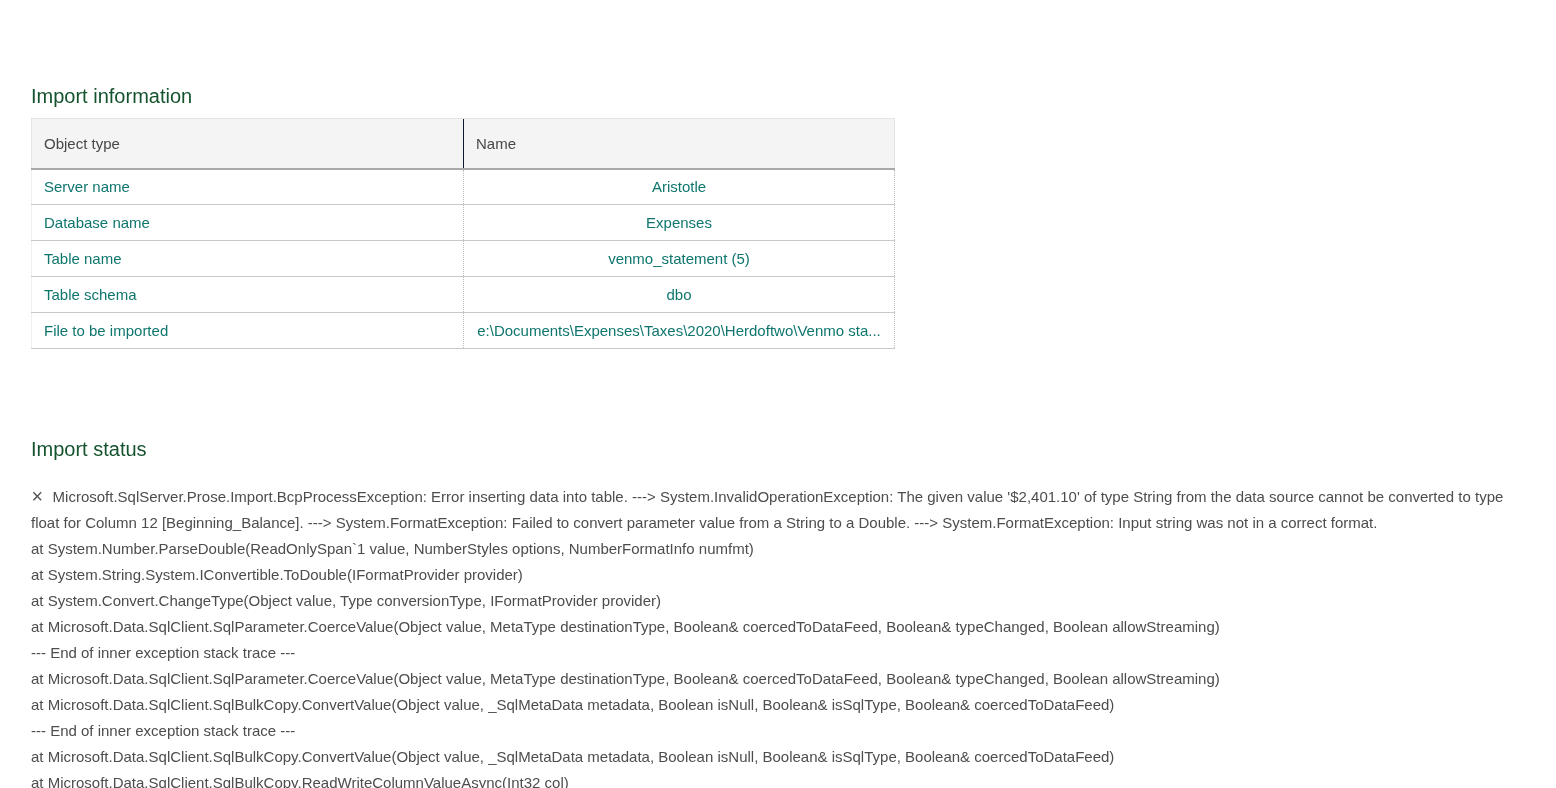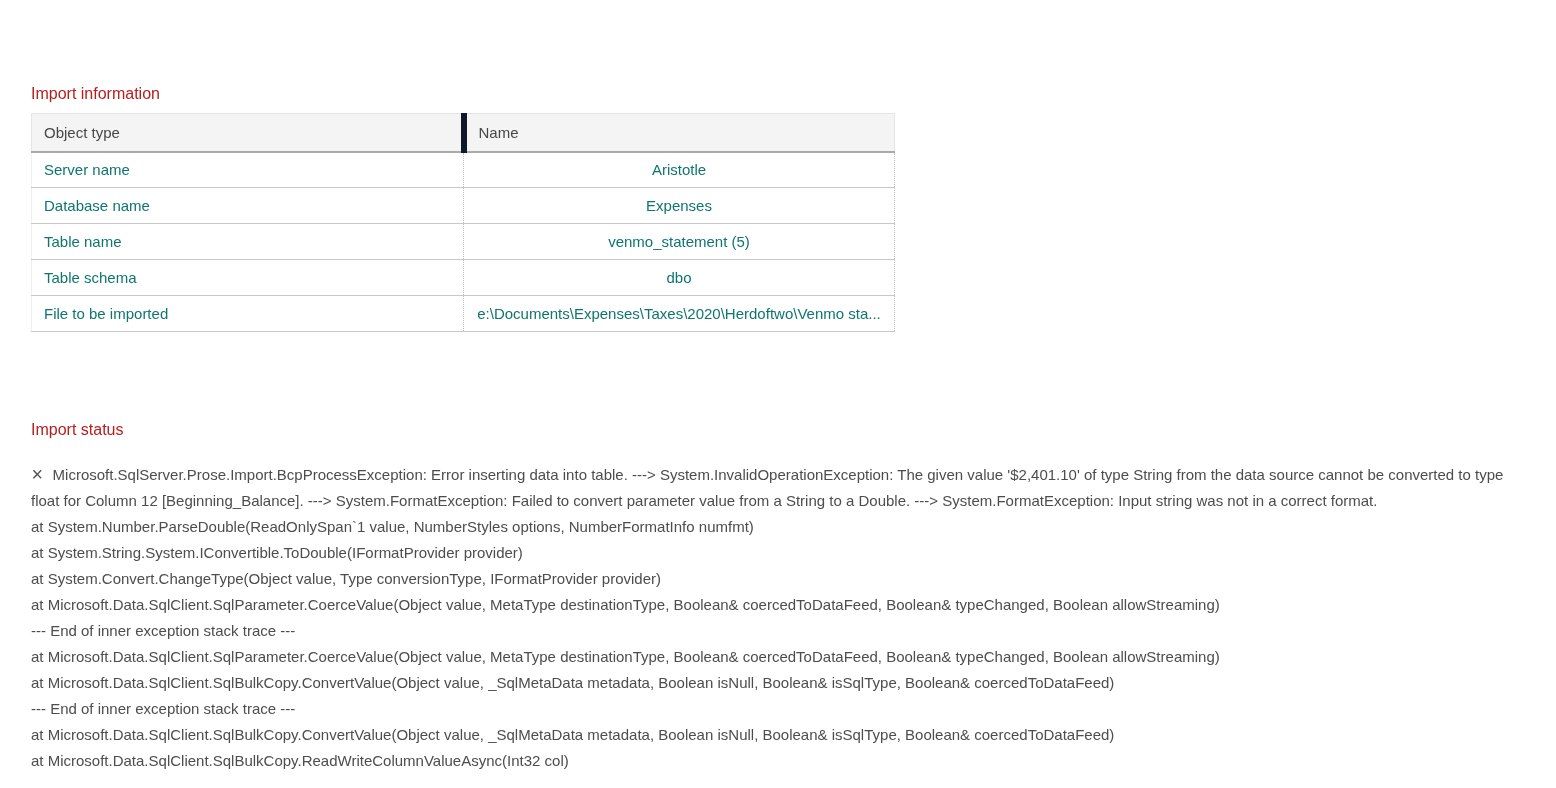--- a/index.html
+++ b/index.html
@@ -15,46 +15,46 @@
     height: 788px;
     overflow: hidden;
   }
   .step-title {
     font-size: 24px;
     font-weight: 700;
     color: #3e3e3e;
     letter-spacing: 0.2px;
   }
   .section-heading {
-    font-size: 16px;
+    font-size: 20px;
     font-weight: 400;
-    color: #b91c1c;
+    color: #14532d;
   }
   .heading-info { margin-top: 50px; }
   .heading-status { margin-top: 89px; }
 
   table.info-table {
     margin-top: 10px;
     width: 863px;
     border-collapse: collapse;
     table-layout: fixed;
     font-size: 15px;
   }
   table.info-table th {
     background: #f4f4f4;
     text-align: left;
     font-weight: 400;
     color: #474747;
-    height: 38px;
+    height: 50px;
     padding: 0 12px;
     border-top: 1px solid #e4e4e4;
     border-bottom: 2px solid #a9a9a9;
   }
   table.info-table th:first-child { border-left: 1px solid #e4e4e4; }
-  table.info-table th:last-child  { border-right: 1px solid #e4e4e4; border-left: 6px solid #0f172a; }
+  table.info-table th:last-child  { border-right: 1px solid #e4e4e4; border-left: 1px solid #0f172a; }
   table.info-table td {
     height: 36px;
     padding: 0 12px;
     color: #0f766e;
     border-bottom: 1px solid #c8c8c8;
     white-space: nowrap;
     overflow: hidden;
     background: #ffffff;
   }
   table.info-table td.col-type { border-left: 1px solid #efefef; }

